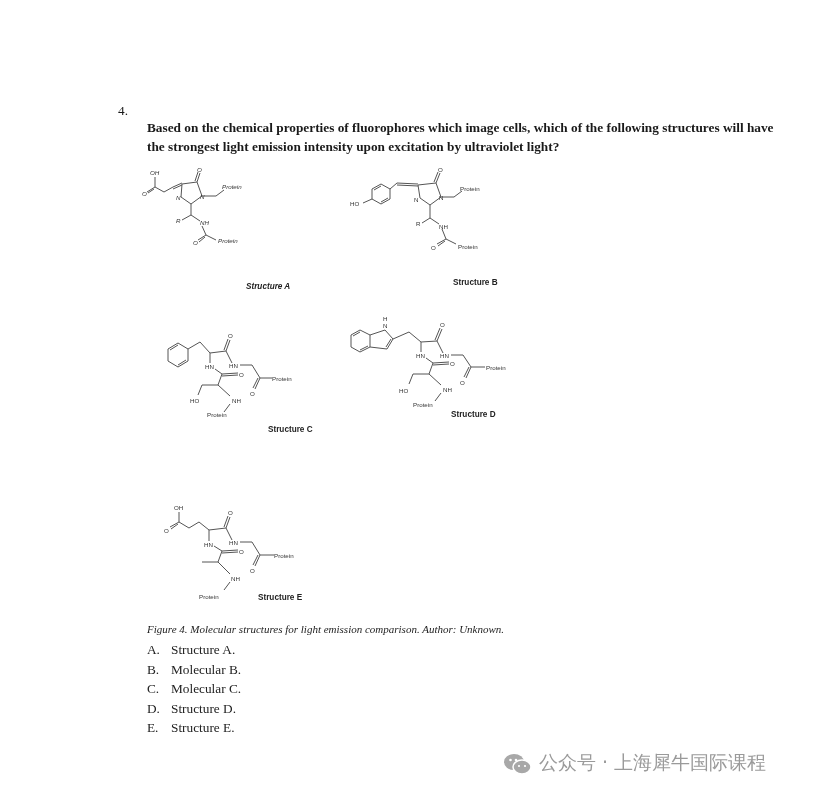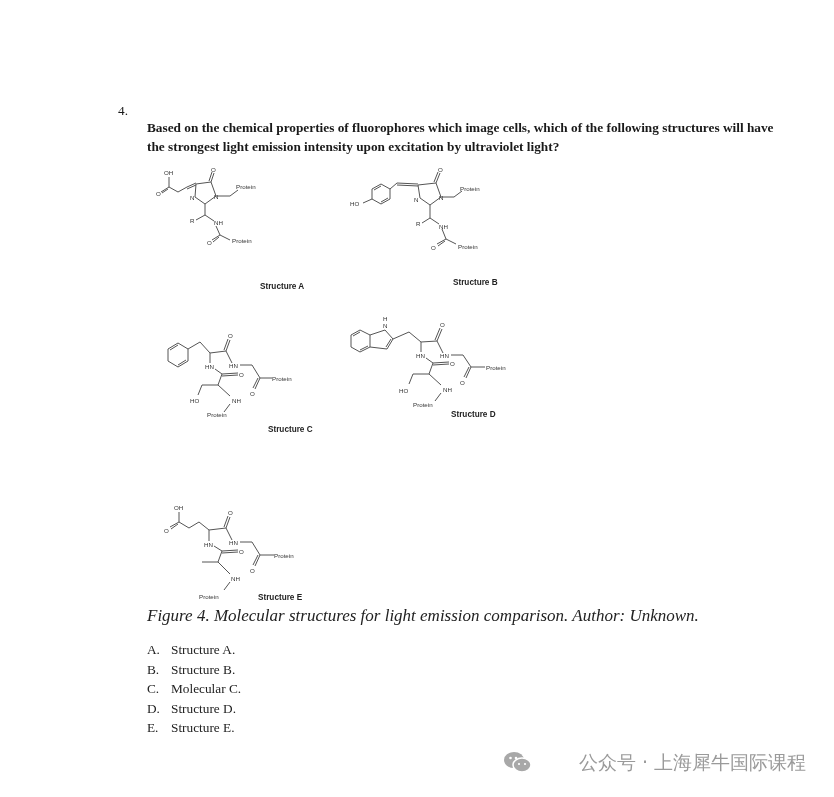--- a/index.html
+++ b/index.html
@@ -6,36 +6,36 @@
   body { width:834px; height:797px; position:relative; overflow:hidden; font-family:"Liberation Serif", "DejaVu Serif", serif; color:#1a1a1a; }
   .question { position:absolute; left:118px; top:101px; width:660px; font-size:13.3px; line-height:19px; font-weight:bold; }
   .q-num { position:absolute; left:0; top:0; font-weight:normal; }
   .q-text { position:absolute; left:29px; top:17px; width:630px; }
   .struct { position:absolute; }
   .struct svg { display:block; overflow:visible; }
   .struct svg text { font-family:"Liberation Sans", "DejaVu Sans", sans-serif; fill:#333; }
   .struct svg .lbl { font-size:6.2px; }
   .struct svg .cap { font-size:8.2px; font-weight:bold; fill:#222; }
   .struct svg line, .struct svg polyline, .struct svg polygon, .struct svg path { stroke:#555; stroke-width:1; fill:none; }
-  .caption { position:absolute; left:147px; top:606px; font-size:17px; font-style:italic; color:#222; }
+  .caption { position:absolute; left:147px; top:623px; font-size:11px; font-style:italic; color:#222; }
   .options { position:absolute; left:147px; top:640px; font-size:13.3px; line-height:19.5px; color:#222; }
   .opt { display:flex; }
   .opt-letter { width:24px; }
-  .watermark { position:absolute; left:503px; top:750px; display:flex; align-items:flex-start; font-family:"DejaVu Sans", sans-serif; font-size:19px; color:#9a9a9a;gap:40px; }
+  .watermark { position:absolute; left:503px; top:750px; display:flex; align-items:flex-end; font-family:"DejaVu Sans", sans-serif; font-size:19px; color:#9a9a9a; }
   .wm-icon { width:30px; height:24px; margin-right:6px; position:relative; }
 </style>
 </head>
 <body>
 
 <div class="question">
   <span class="q-num">4.</span>
   <span class="q-text">Based on the chemical properties of fluorophores which image cells, which of the following structures will have the strongest light emission intensity upon excitation by ultraviolet light?</span>
 </div>
 
-<div class="struct" style="left:150px; top:163px;">
+<div class="struct" style="left:136px; top:163px;font-style:italic;">
   <svg width="180" height="135" viewBox="0 0 180 135">
 
     <line x1="19" y1="14" x2="19" y2="24"></line>
     <line x1="19" y1="24" x2="11" y2="29"></line>
     <line x1="18" y1="26" x2="12" y2="30"></line>
     <line x1="19" y1="24" x2="28" y2="29"></line>
     <line x1="28" y1="29" x2="37" y2="24"></line>
     <line x1="37" y1="24" x2="46" y2="20"></line>
     <line x1="37" y1="26" x2="46" y2="22"></line>
 
@@ -227,21 +227,21 @@
 
 <div class="caption">Figure 4. Molecular structures for light emission comparison. Author: Unknown.</div>
 
 <div class="options">
   <div class="opt">
     <span class="opt-letter">A.</span>
     <span>Structure A.</span>
   </div>
   <div class="opt">
     <span class="opt-letter">B.</span>
-    <span>Structure B.</span>
+    <span>Molecular B.</span>
   </div>
   <div class="opt">
     <span class="opt-letter">C.</span>
     <span>Molecular C.</span>
   </div>
   <div class="opt">
     <span class="opt-letter">D.</span>
     <span>Structure D.</span>
   </div>
   <div class="opt">

